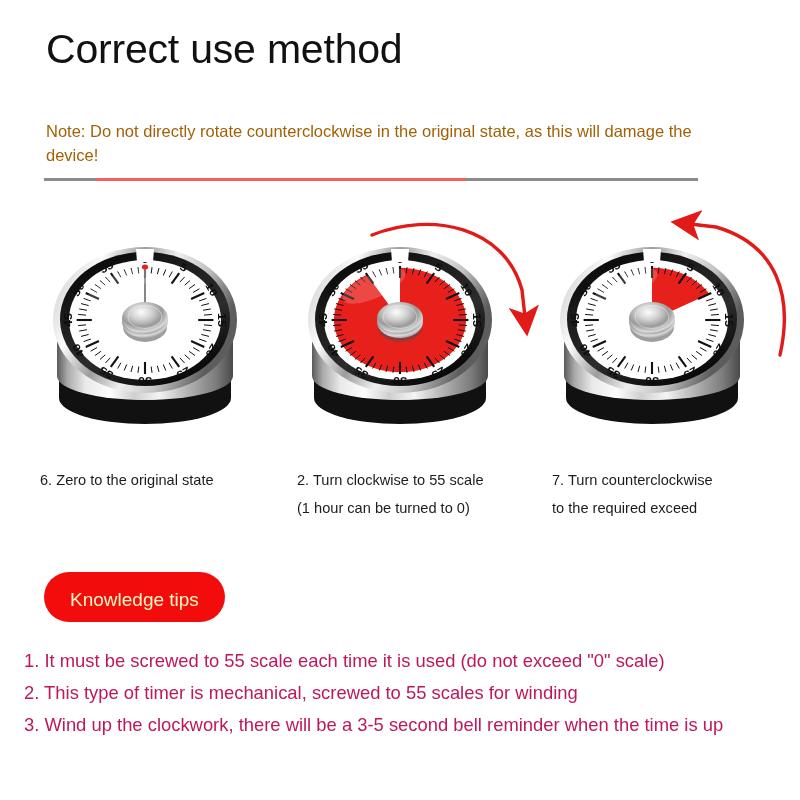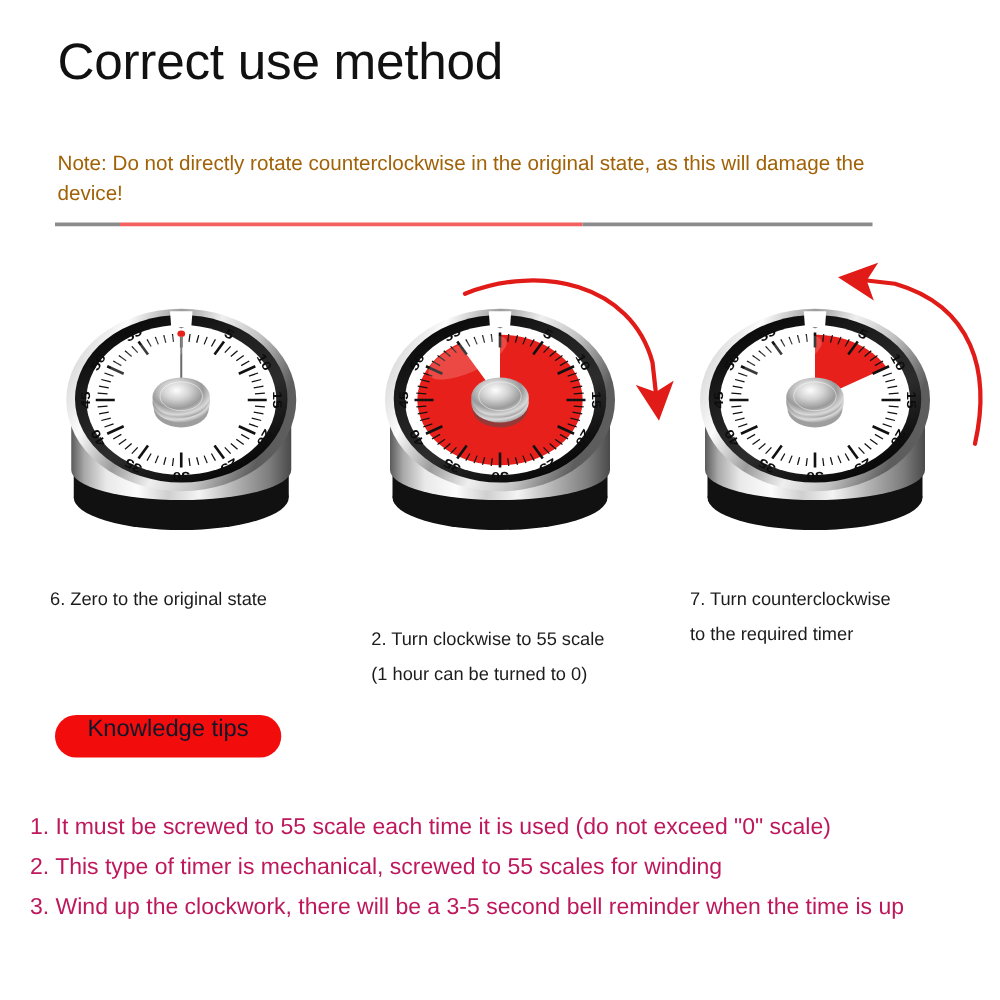--- a/index.html
+++ b/index.html
@@ -72,31 +72,31 @@
     width: 800px;
   }
   .caption {
     position: absolute;
     top: 0;
     font-size: 14.6px;
     line-height: 1.95;
     color: #1c1c1c;
   }
   .caption.k1 { left: 40px;  width: 230px; }
-  .caption.k2 { left: 297px; width: 245px; margin-top: 32px; }
+  .caption.k2 { left: 297px; width: 245px; }
   .caption.k3 { left: 552px; width: 235px; }
   .caption .line { display: block; white-space: nowrap; }
 
   
   .tips-badge {
     position: absolute;
     left: 44px; top: 572px;
-    padding: 2px 26px 11px 26px;
+    padding: 18px 26px 11px 26px;
     background: #f20c0c;
-    color: #0f172a;
+    color: #fef9c3;
     font-size: 19px;
     border-radius: 26px;
     line-height: 1.1;
     display: inline-block;
   }
 
   
   .tips-list {
     position: absolute;
     left: 24px; top: 646px;
@@ -558,21 +558,21 @@
   <div class="captions">
     <div class="caption k1">
       <span class="line">6. Zero to the original state</span>
     </div>
     <div class="caption k2">
       <span class="line">2. Turn clockwise to 55 scale</span>
       <span class="line">(1 hour can be turned to 0)</span>
     </div>
     <div class="caption k3">
       <span class="line">7. Turn counterclockwise</span>
-      <span class="line">to the required timer</span>
+      <span class="line">to the required exceed</span>
     </div>
   </div>
 
   <div class="tips-badge">Knowledge tips</div>
 
   <div class="tips-list">
     <div class="item">1. It must be screwed to 55 scale each time it is used (do not exceed "0" scale)</div>
     <div class="item">2. This type of timer is mechanical, screwed to 55 scales for winding</div>
     <div class="item wrap">3. Wind up the clockwork, there will be a 3-5 second bell reminder when the time is up</div>
   </div>

